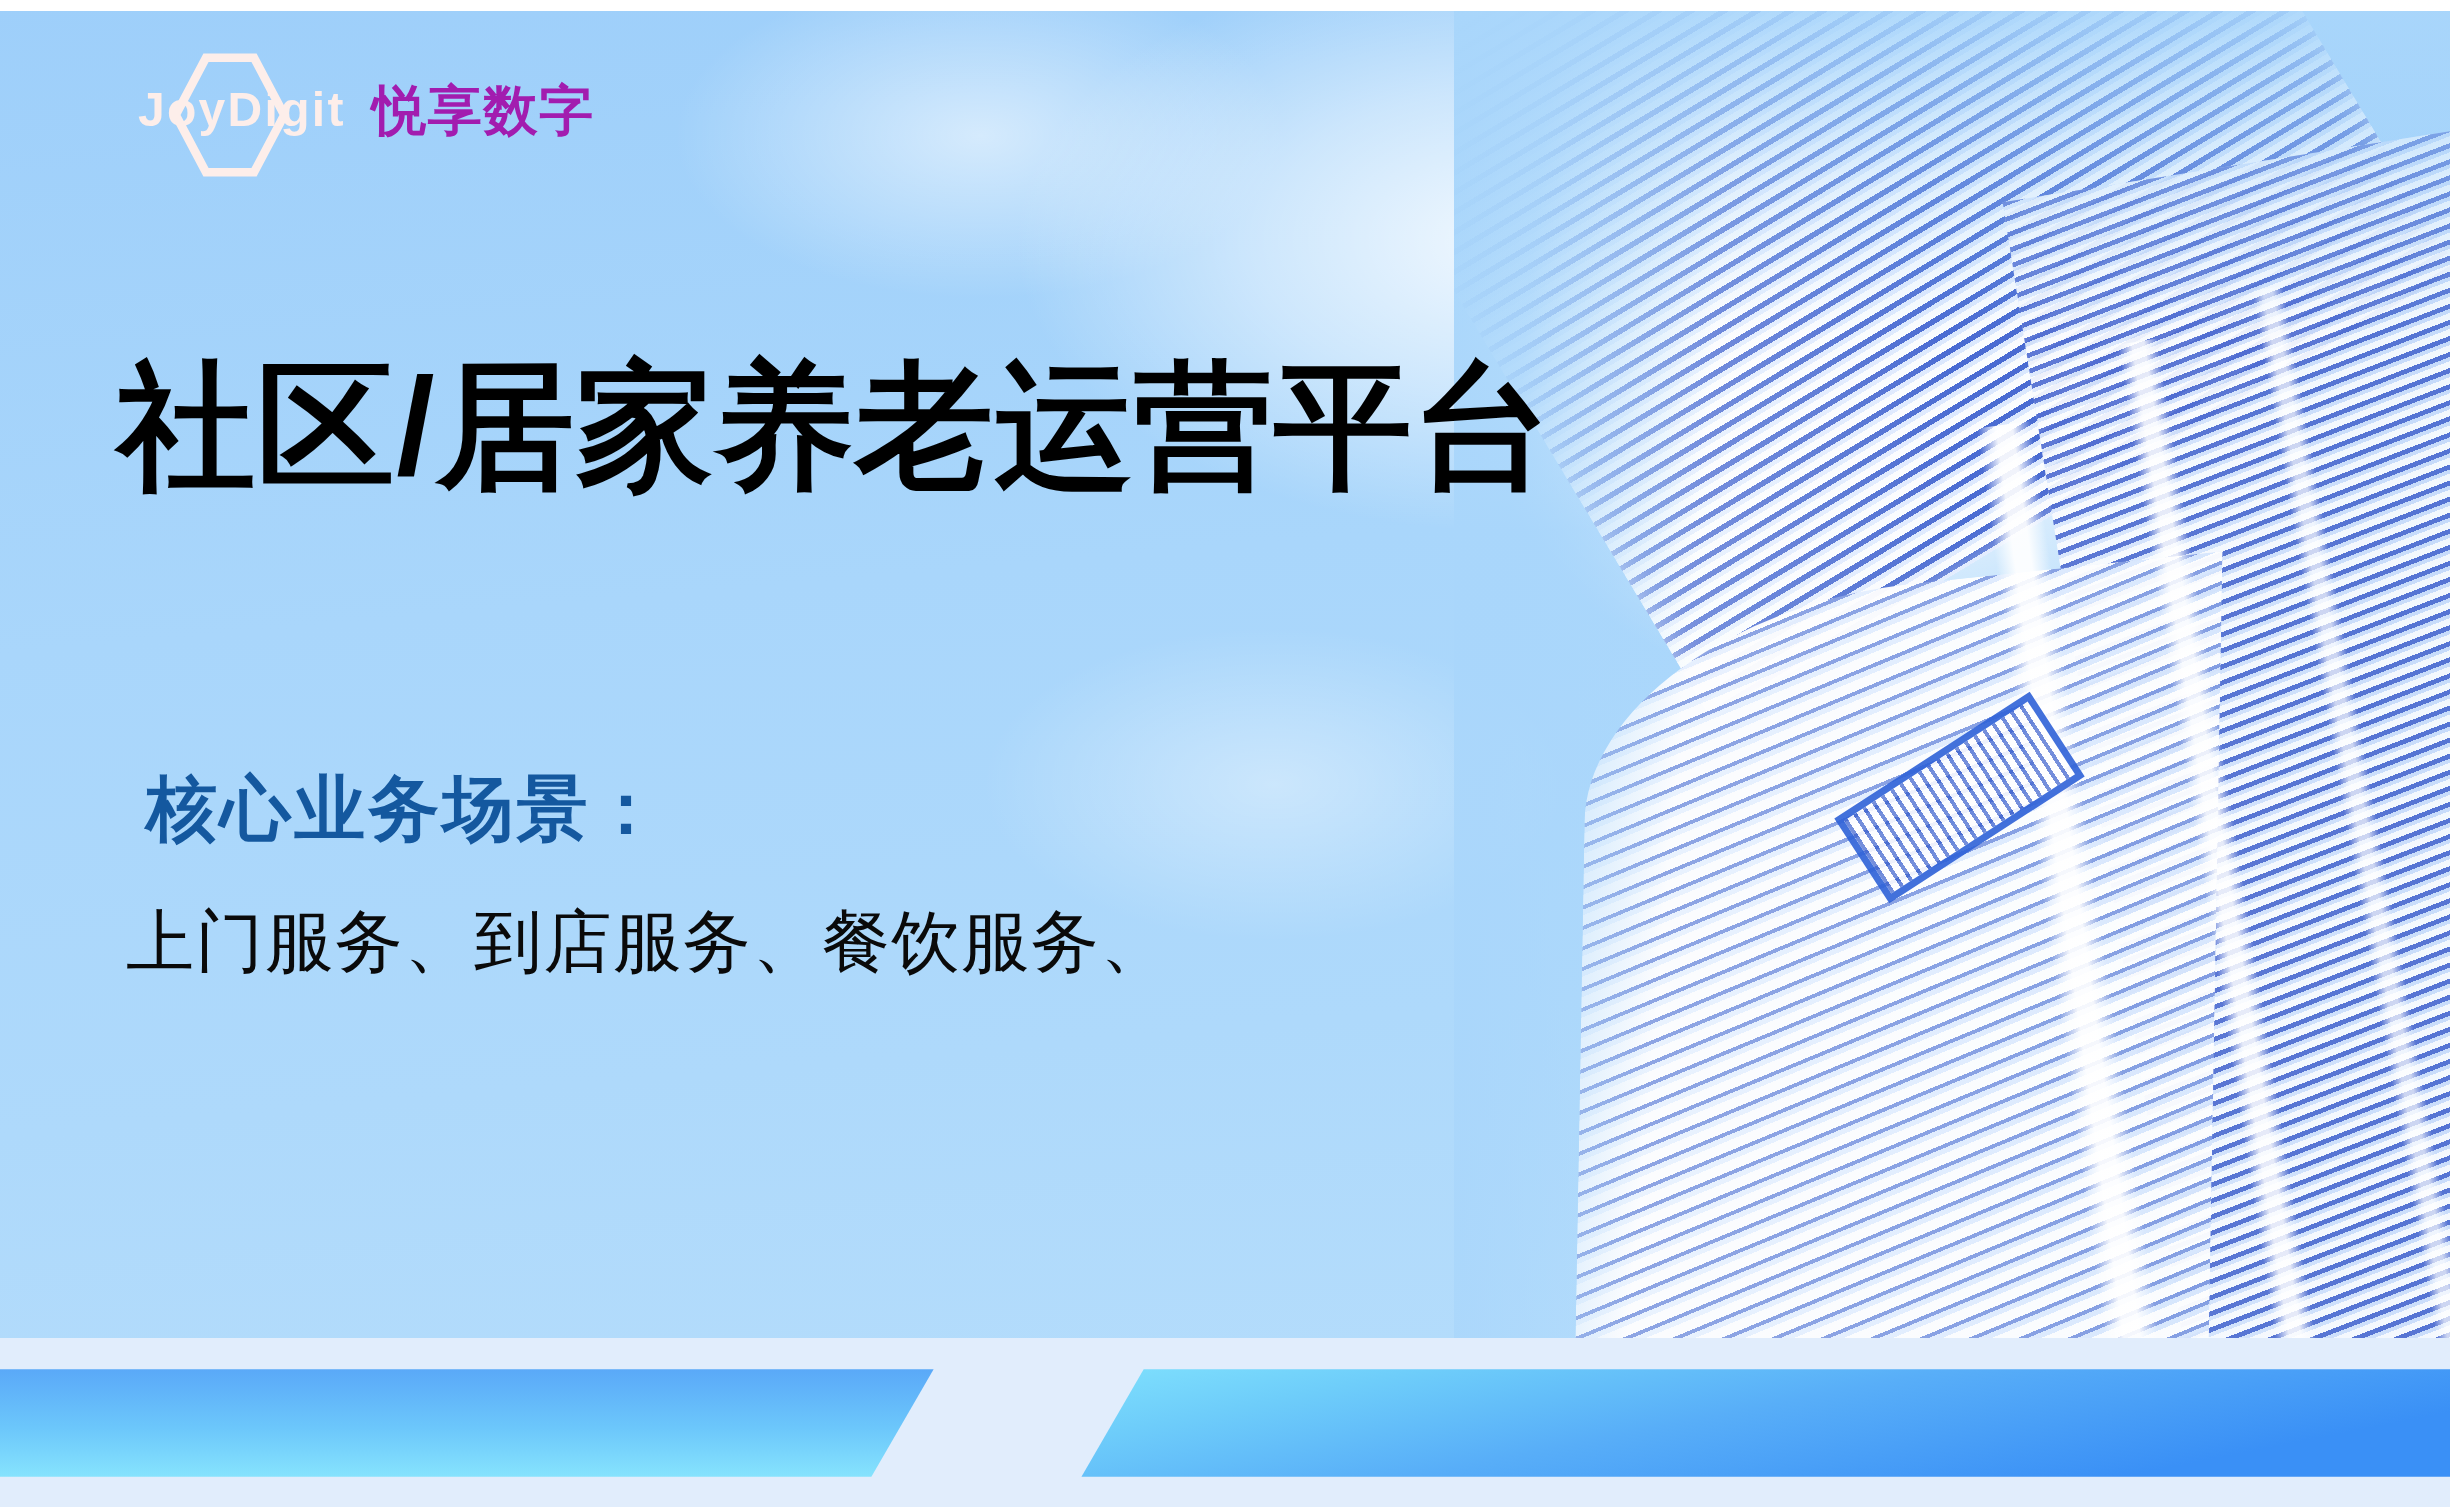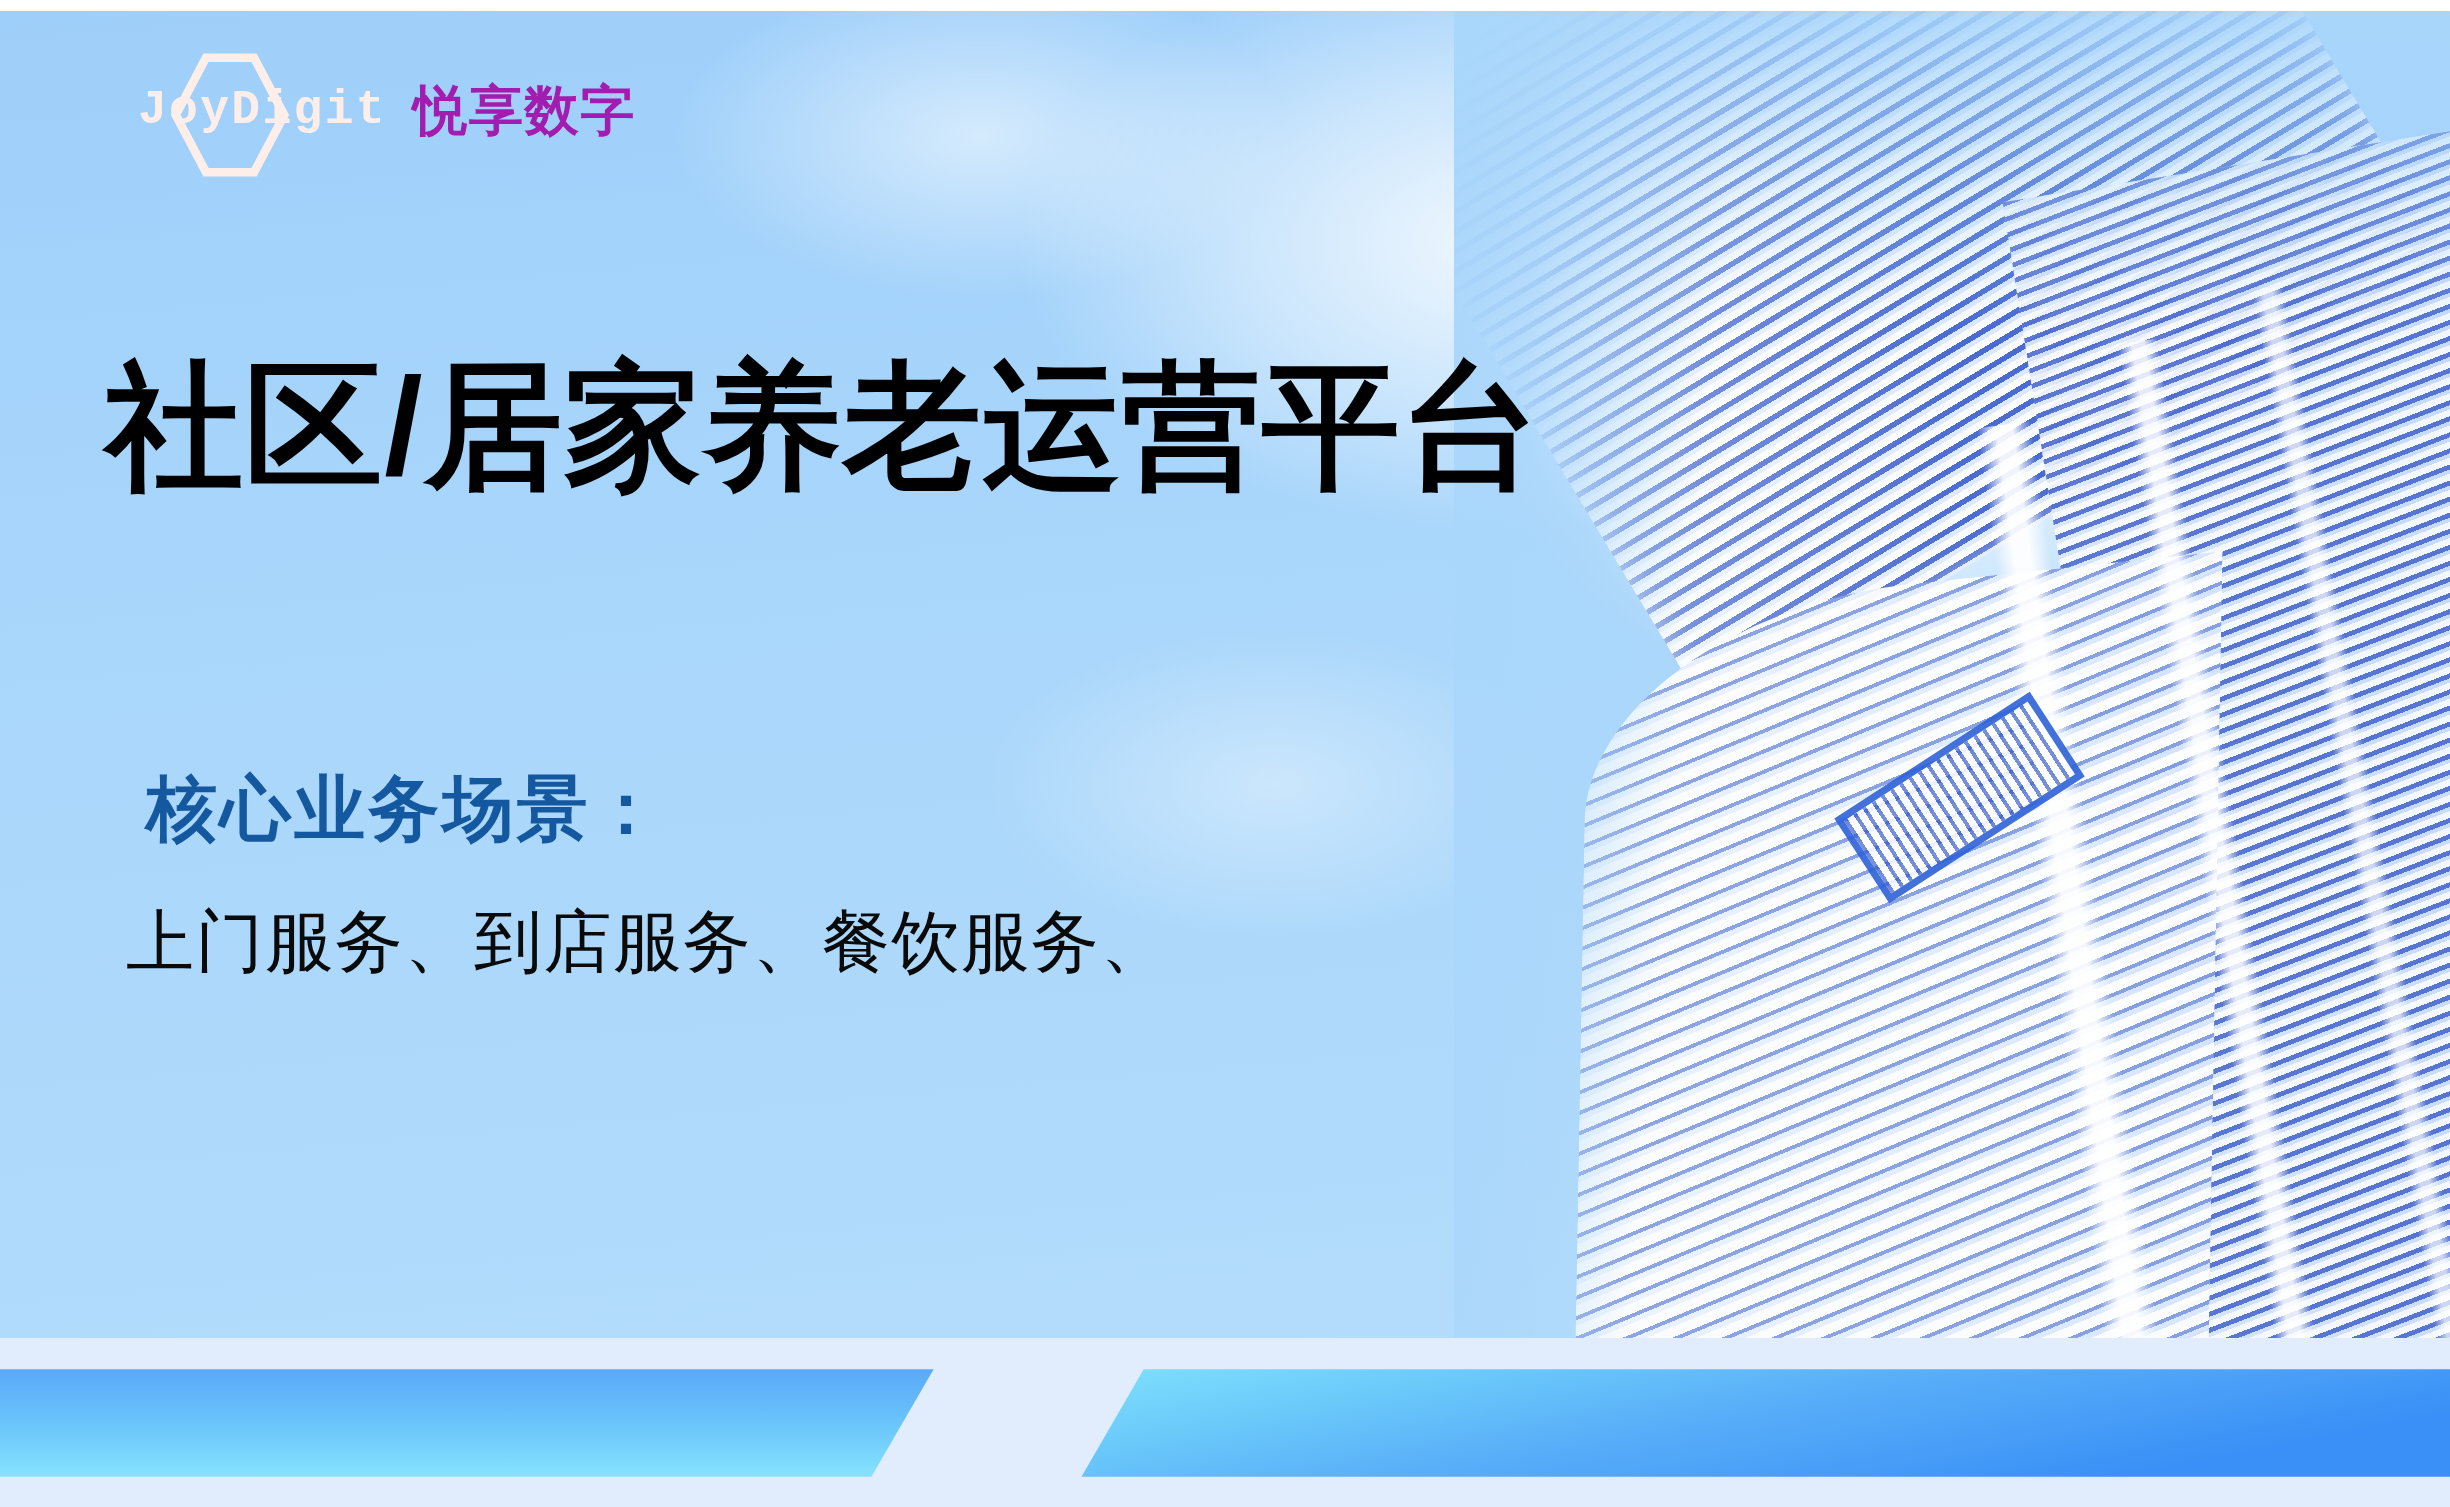--- a/index.html
+++ b/index.html
@@ -166,42 +166,42 @@
     left: 33px;
     top: -14px;
     width: 118px;
     height: 124px;
     z-index: 1;
   }
   .logo-hex svg { display: block; }
   .logo-wordmark {
     position: relative;
     z-index: 2;
-    font-family: Liberation Mono, monospace;
+    font-family: Liberation Sans, sans-serif;
     font-weight: bold;
     font-size: 48px;
     letter-spacing: 2.3px;
     color: #fdeeea;
     line-height: 1;
   }
   .logo-cn {
     position: relative;
     z-index: 2;
     margin-left: 26.5px;
     font-size: 54px;
     font-weight: bold;
     color: #a21caf;
     line-height: 1;
     letter-spacing: 1.6px;
   }
 
   
   .headline {
     position: absolute;
-    left: 105px;
+    left: 117px;
     top: 257px;
     z-index: 20;
     font-size: 138px;
     font-weight: bold;
     color: #000000;
     letter-spacing: 1.6px;
     line-height: 1.12;
     white-space: nowrap;
   }
 

